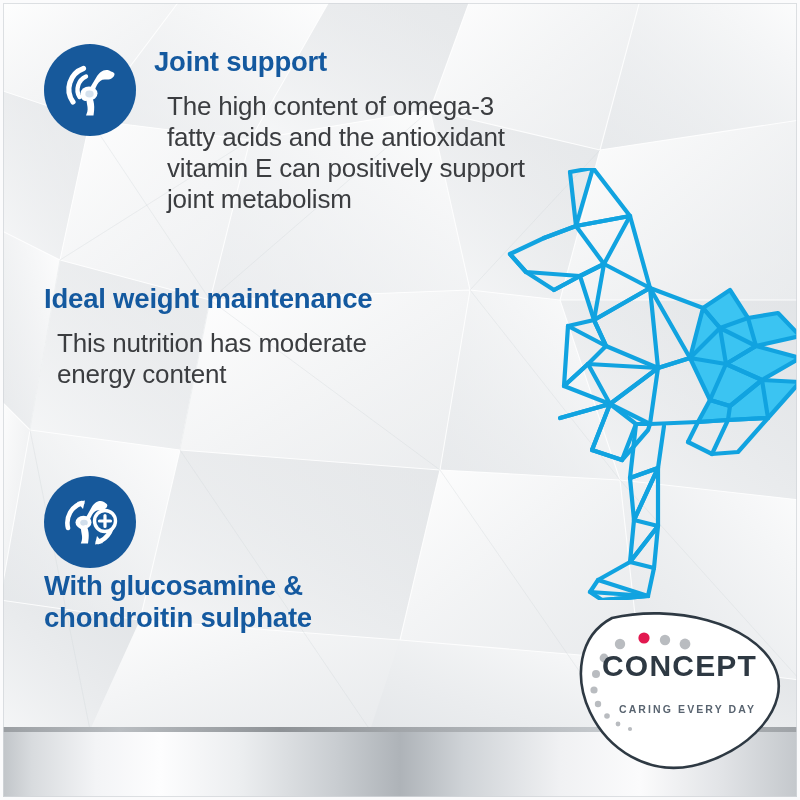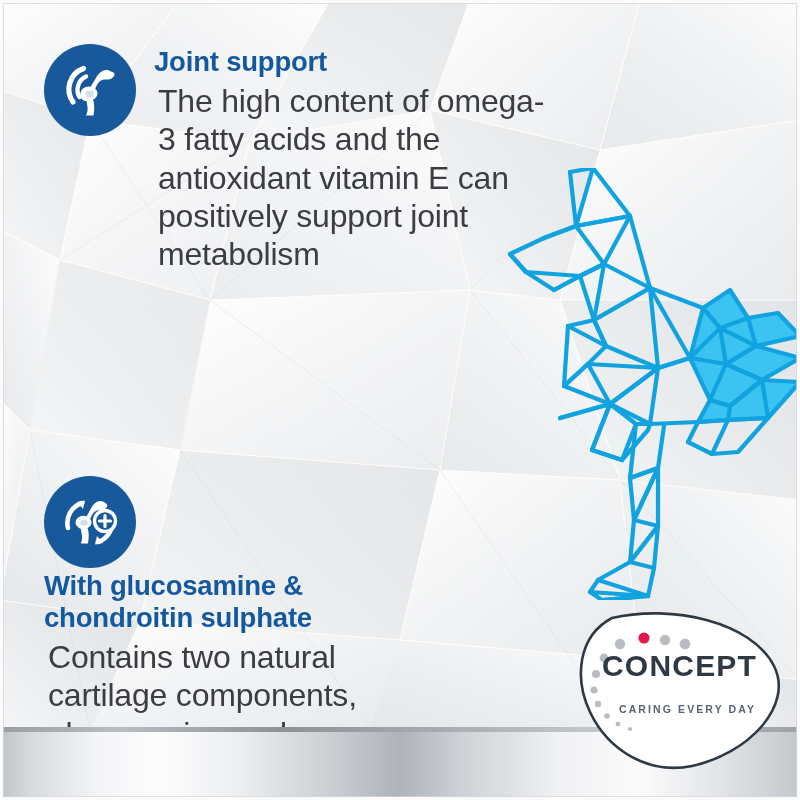--- a/index.html
+++ b/index.html
@@ -132,25 +132,25 @@
 
   .f-head {
     font-size: 27.5px;
     font-weight: bold;
     line-height: 1.16;
     color: #14599f;
     letter-spacing: -0.2px;
     margin: 0 0 3px 0;
   }
   .f-body {
-    font-size: 32px;
+    font-size: 26px;
     line-height: 1.2;
     color: #3b3d40;
     letter-spacing: -0.2px;
-    margin: 4px;
+    margin: 13px;
     font-weight: 350;
   }
 
   
   .dog {
     position: absolute;
     left: 498px;
     top: 168px;
     width: 302px;
     height: 432px;
@@ -361,20 +361,22 @@
         </svg>
       </div>
       <div class="feature-text">
         <div class="f-head">Joint support</div>
         <div class="f-body">The high content of omega-3 fatty acids and the antioxidant vitamin E can positively support joint metabolism</div>
       </div>
     </div>
 
     <div class="feature feature-2">
       <div class="feature-text">
+        <div class="f-head">Ideal weight maintenance</div>
+        <div class="f-body">This nutrition has moderate energy content</div>
       </div>
     </div>
 
     <div class="feature feature-3">
       <div class="icon-badge">
         <svg width="64" height="64" viewBox="0 0 64 64" fill="none">
 
           <path d="M10 38 A21 21 0 0 1 24 13" stroke="#ffffff" stroke-width="4.6" stroke-linecap="round" fill="none"></path>
           <path d="M19 12 L27 10.5 L25 19 Z" fill="#ffffff"></path>
           <path d="M54 28 A21 21 0 0 1 40 52" stroke="#ffffff" stroke-width="4.6" stroke-linecap="round" fill="none"></path>
@@ -390,21 +392,20 @@
           <path d="M22.5 36 C23 40 23.5 43 24 46 C24.4 49 23.6 51.5 22.8 53.5
                    L30 53.5 C30.5 50 31 46.5 30.6 42.8 C30.3 39.6 29.2 36.8 27.8 34.8
                    C26.4 35.8 24.4 36.2 22.5 36Z" fill="#ffffff"></path>
 
           <circle cx="47" cy="31" r="10.5" fill="#17599b" stroke="#ffffff" stroke-width="3.4"></circle>
           <path d="M47 25.5 L47 36.5 M41.5 31 L52.5 31" stroke="#ffffff" stroke-width="3.2" stroke-linecap="round"></path>
         </svg>
       </div>
       <div class="feature-text">
         <div class="f-head">With glucosamine &amp; chondroitin sulphate</div>
-        <div class="f-body">Contains two natural cartilage components, glucosamine and chondroitin sulphate</div>
       </div>
     </div>
   </div>
 
   <div class="silver-bar"></div>
 
   <div class="logo">
     <svg width="240" height="172" viewBox="0 0 240 172" fill="none">
       <path d="M60 10 C120 -4 200 14 222 58 C242 98 196 146 140 158
                C96 167 56 142 38 104 C22 70 26 28 60 10 Z" fill="#ffffff" stroke="#2e3943" stroke-width="2.6"></path>

